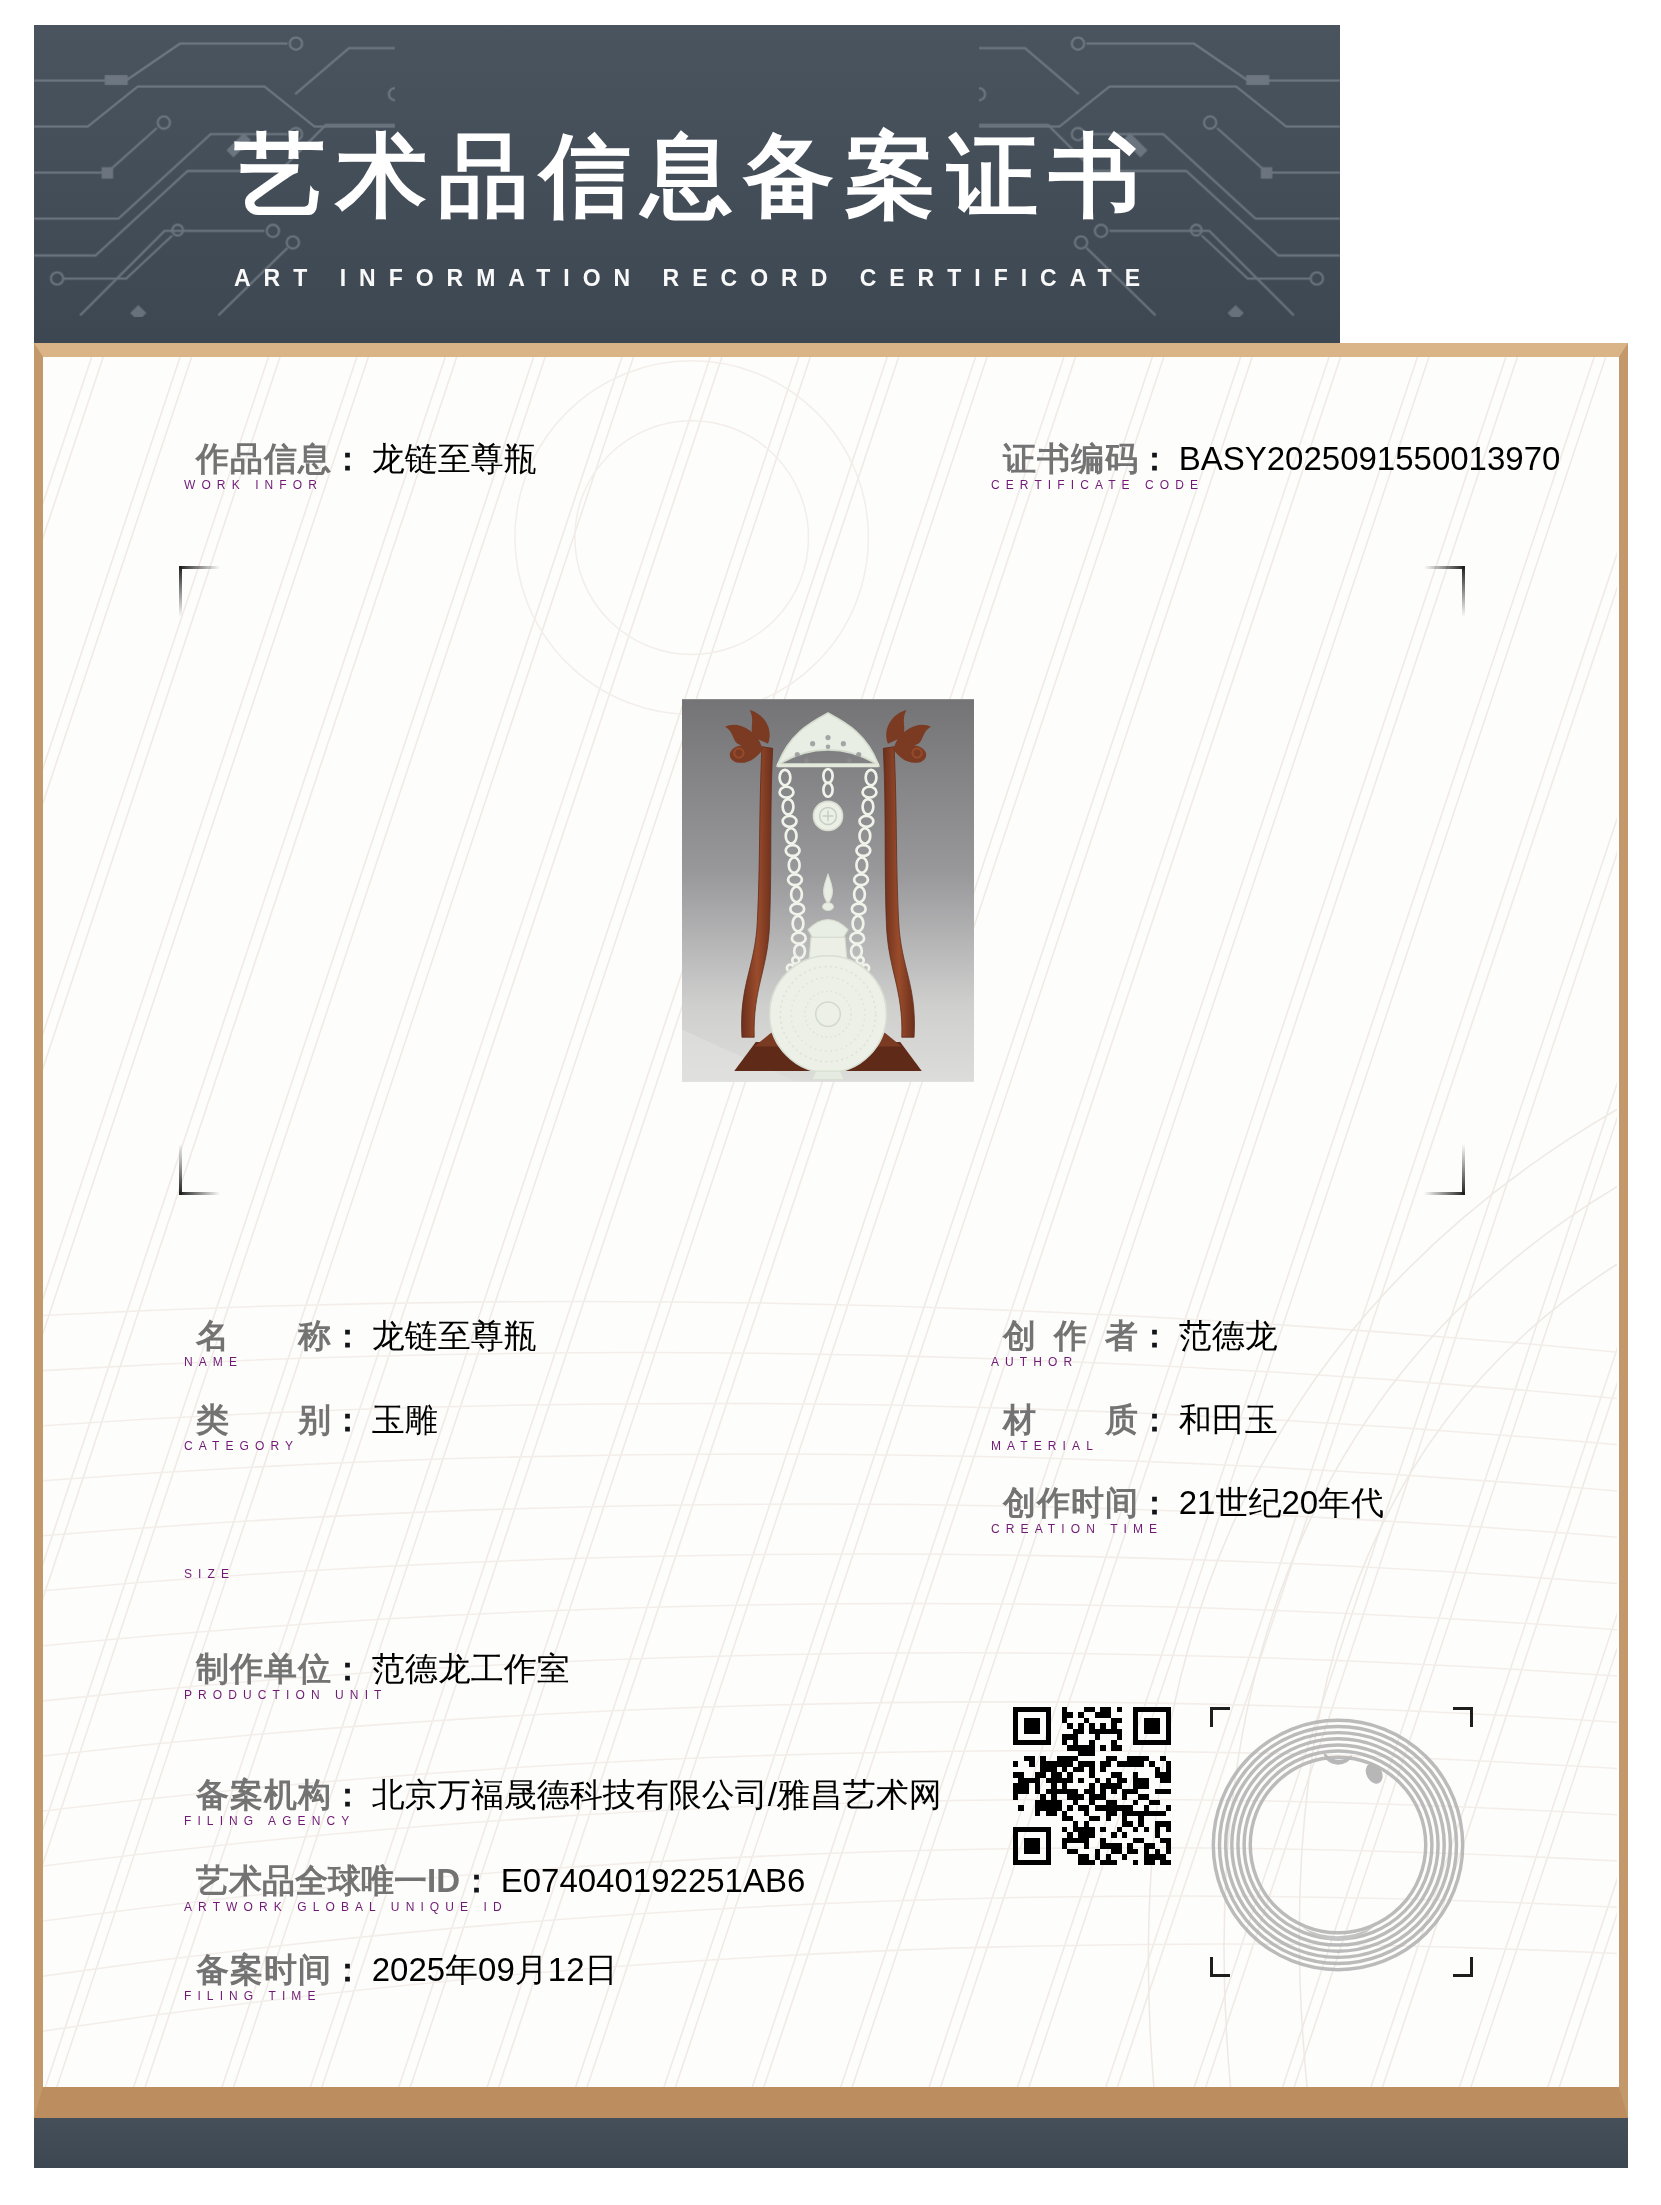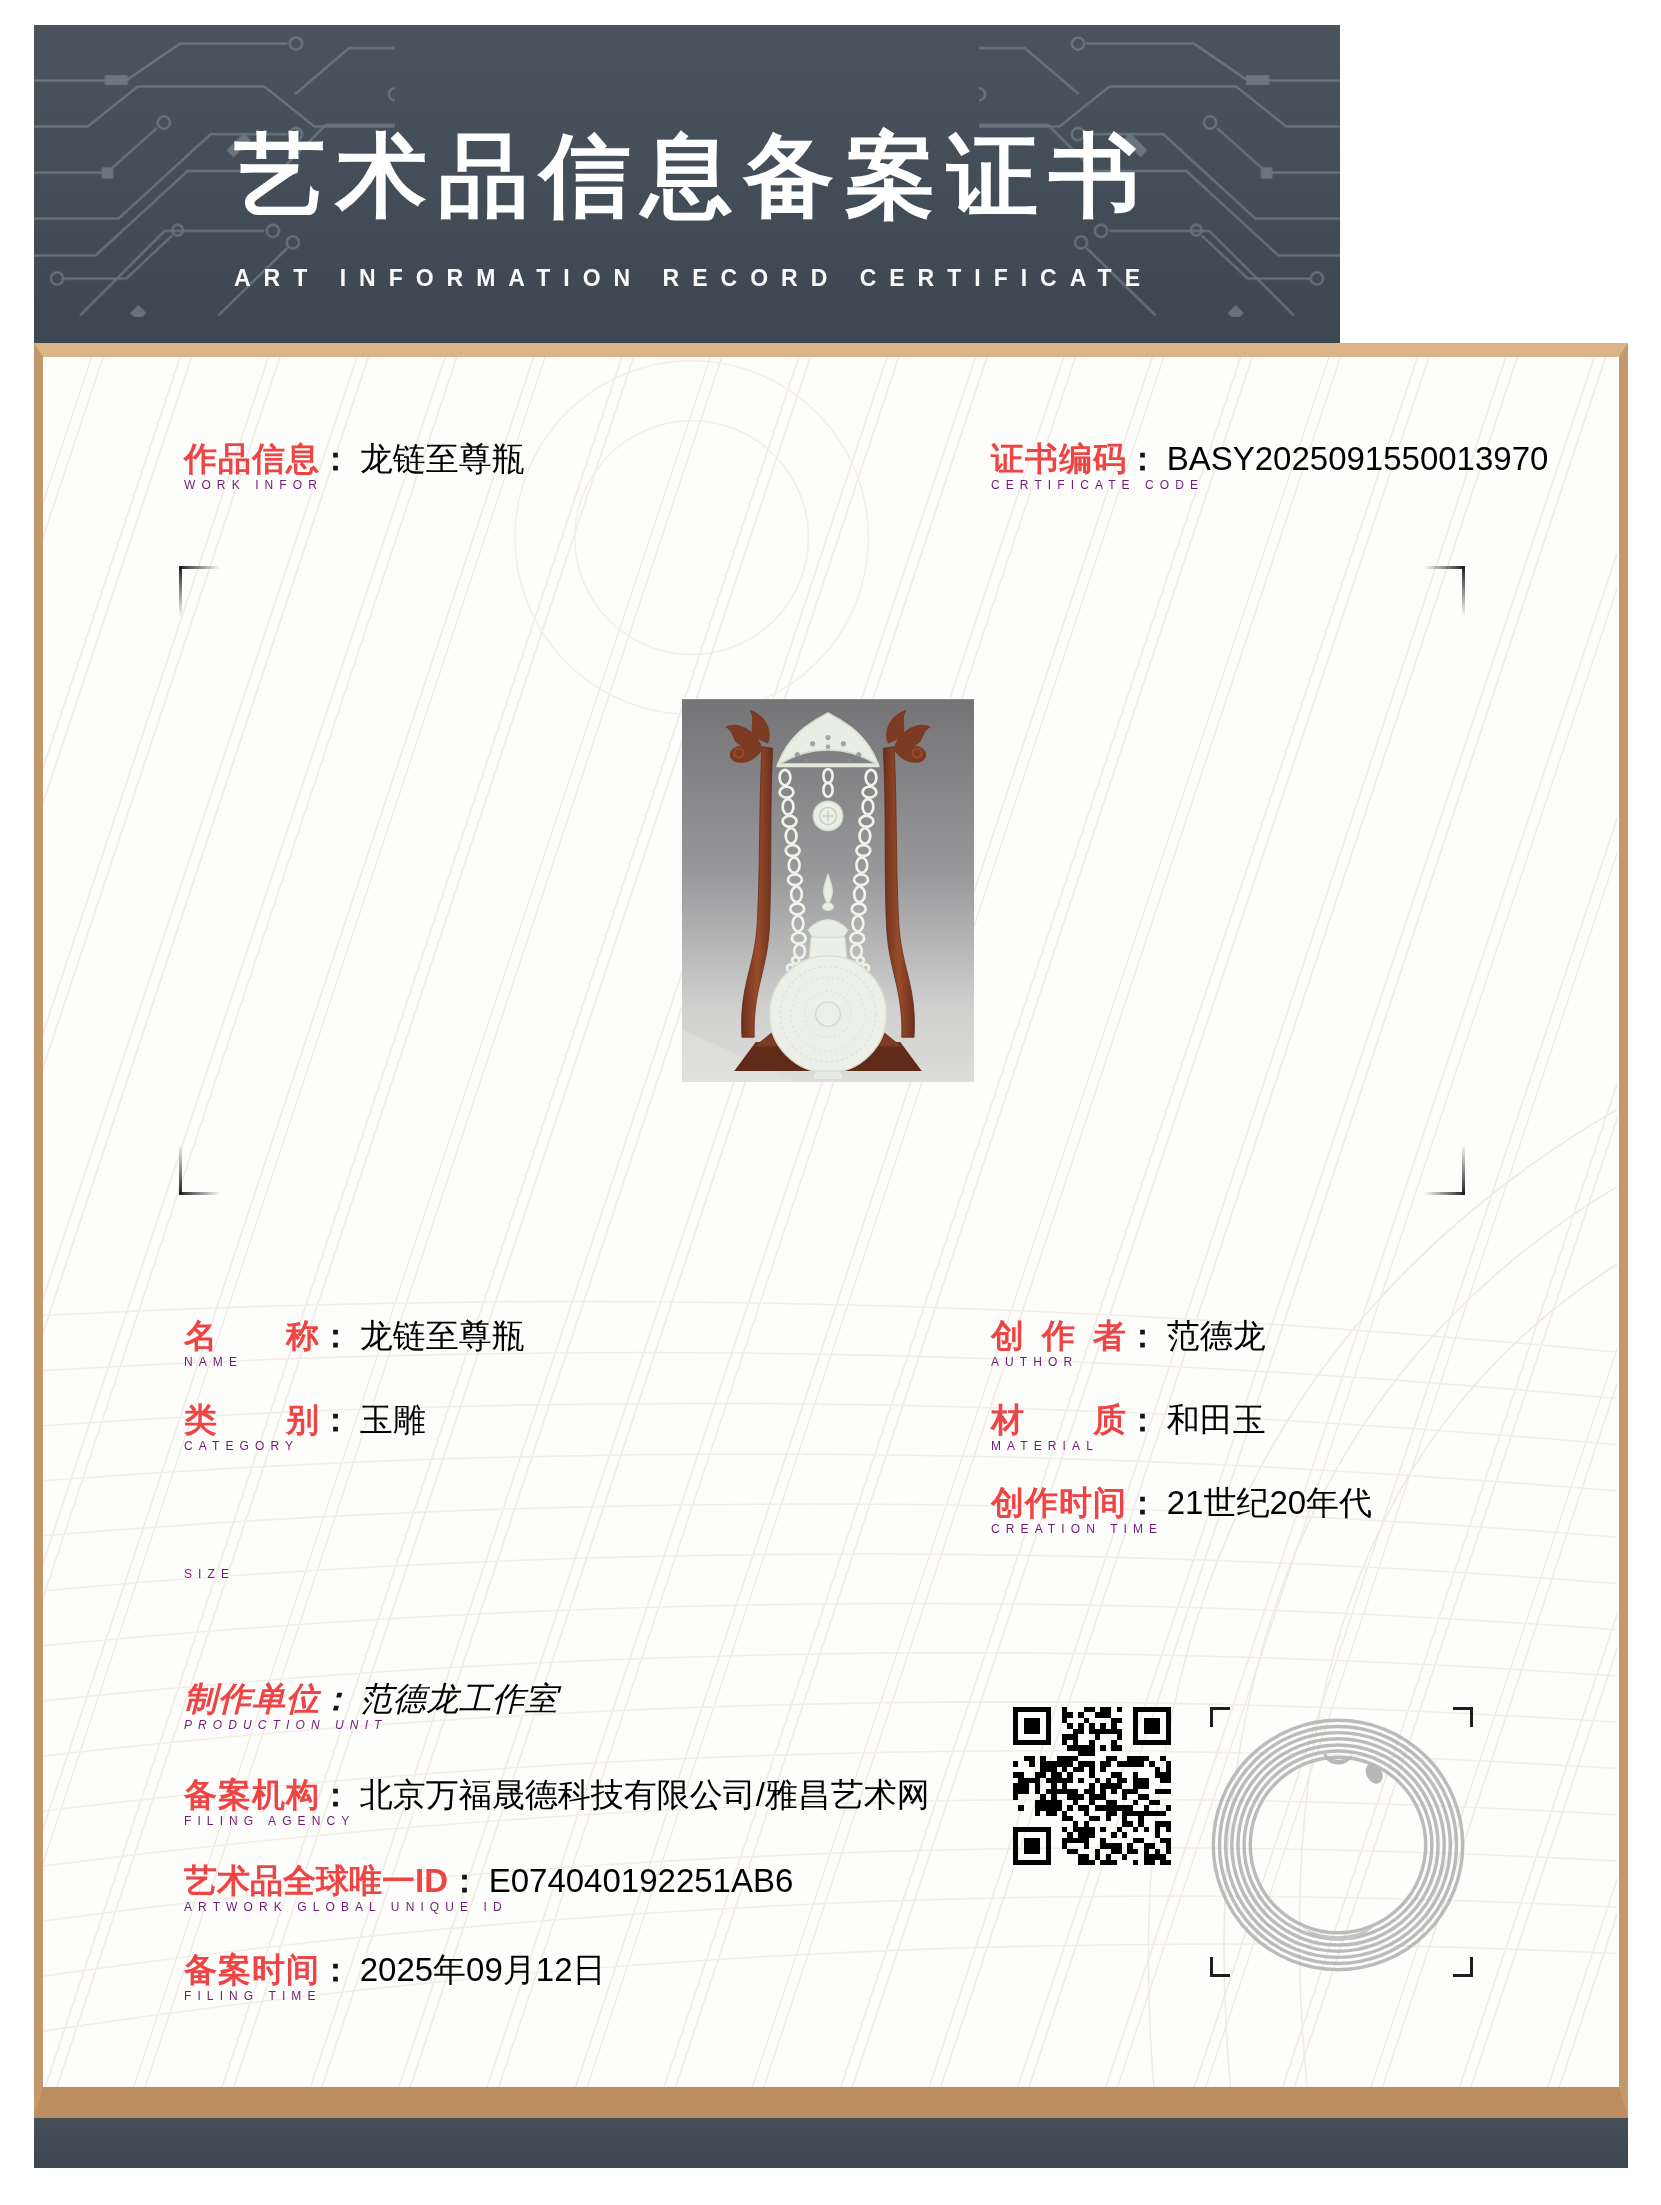--- a/index.html
+++ b/index.html
@@ -38,21 +38,21 @@
   }
   
   .content{
     position:absolute;left:43px;top:357px;width:1574px;height:1730px;
     background:#fdfdfc;overflow:hidden;
   }
   #guilloche{position:absolute;left:0;top:0;}
   
   .row{position:absolute;white-space:nowrap;}
   .rline{font-size:33px;line-height:1.15;}
-  .lab{color:#ef4444;font-weight:800;}
+  .lab{color:#737373;font-weight:800;margin-left:12px;}
   .jw{display:inline-block;width:135px;text-align:justify;text-align-last:justify;vertical-align:bottom;}
   .jauto{display:inline-block;vertical-align:bottom;}
   .colon{color:#111418;font-weight:800;margin-right:7.7px;}
   .val{color:#59626
 
 5;font-weight:500;}
   .sub{margin-top:0;font-size:12px;letter-spacing:6.1px;color:#701a75;}
   
   .pbr{position:absolute;width:41px;height:51px;}
   .pbr .h{position:absolute;width:41px;height:3.1px;background:linear-gradient(90deg,#1d1d1d,rgba(29,29,29,0));}
@@ -316,21 +316,21 @@
     <div class="rline"><span class="lab jw">名称</span><span class="colon">：</span><span class="val">龙链至尊瓶</span></div>
     <div class="sub">NAME</div>
   </div>
   <div class="row" style="left:141px;top:1044px;">
     <div class="rline"><span class="lab jw">类别</span><span class="colon">：</span><span class="val">玉雕</span></div>
     <div class="sub">CATEGORY</div>
   </div>
   <div class="row" style="left:141px;top:1210px;">
     <div class="sub">SIZE</div>
   </div>
-  <div class="row" style="left:141px;top:1323px;font-style:italic;">
+  <div class="row" style="left:141px;top:1293px;">
     <div class="rline"><span class="lab jw">制作单位</span><span class="colon">：</span><span class="val">范德龙工作室</span></div>
     <div class="sub">PRODUCTION UNIT</div>
   </div>
 
   <div class="row" style="left:948px;top:960px;">
     <div class="rline"><span class="lab jw">创作者</span><span class="colon">：</span><span class="val">范德龙</span></div>
     <div class="sub">AUTHOR</div>
   </div>
   <div class="row" style="left:948px;top:1044px;">
     <div class="rline"><span class="lab jw">材质</span><span class="colon">：</span><span class="val">和田玉</span></div>

